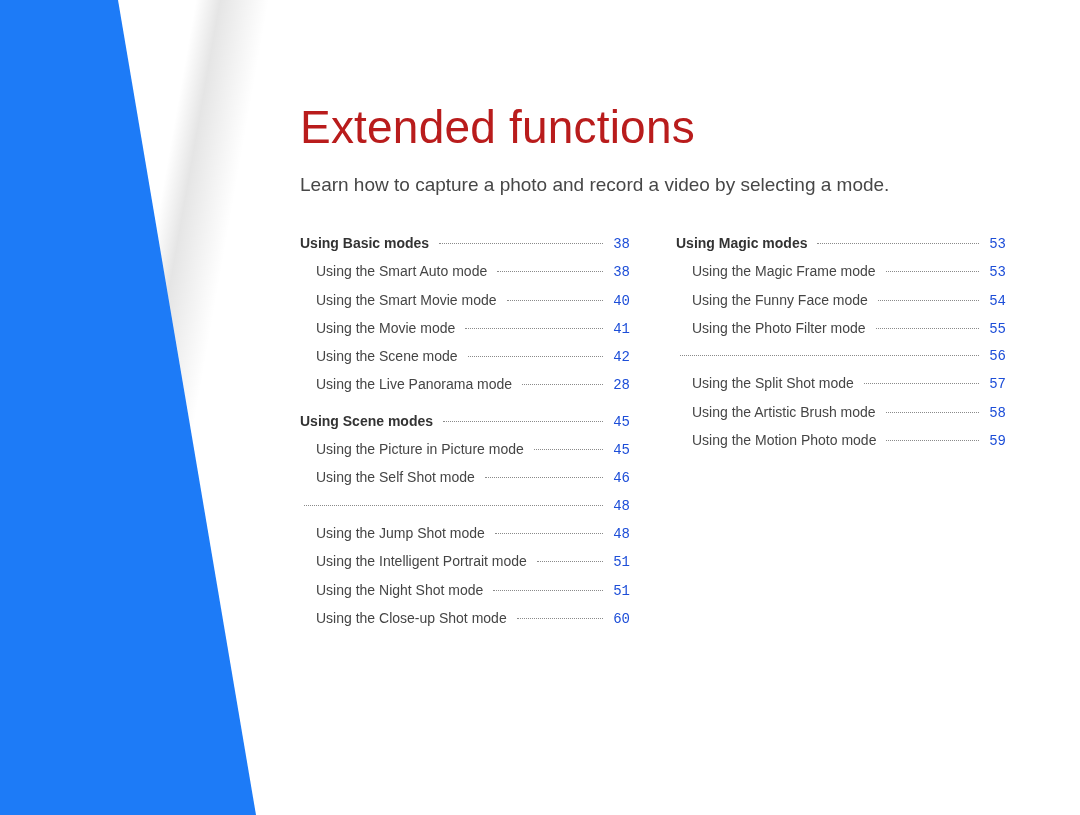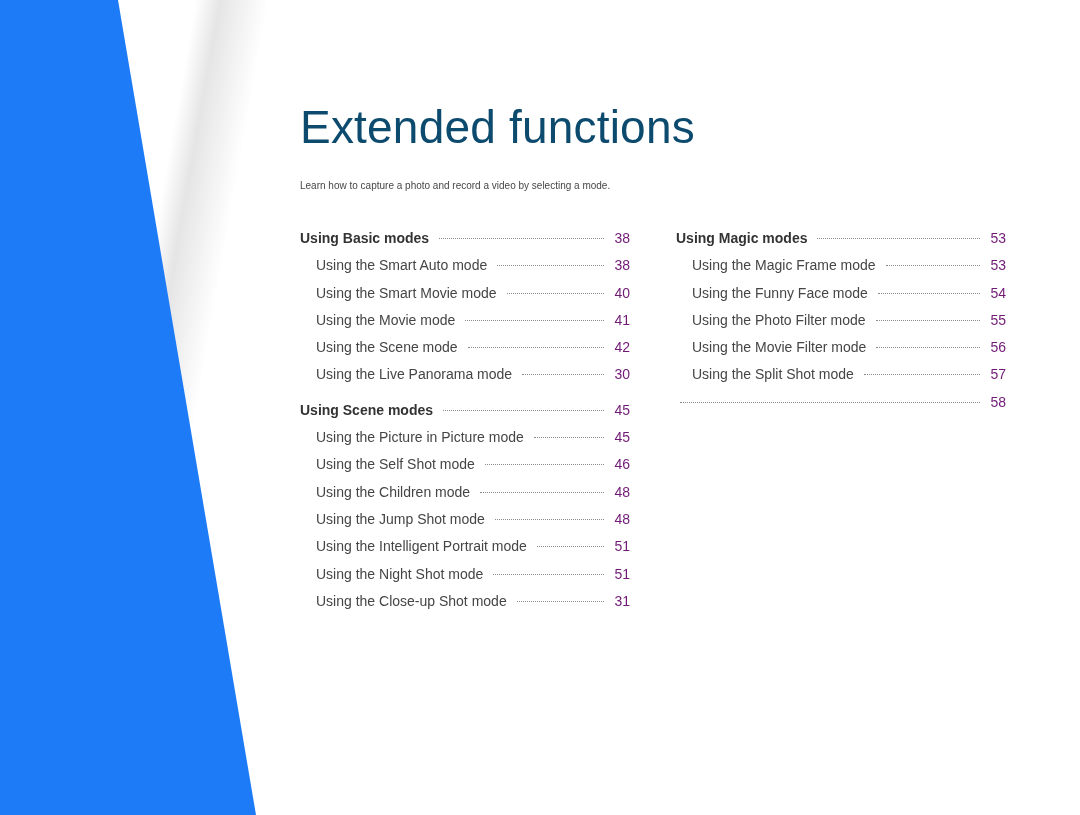--- a/index.html
+++ b/index.html
@@ -33,26 +33,26 @@
     .content {
       position: absolute;
       left: 300px;
       top: 100px;
       width: 720px;
       color: #3b3b3b;
     }
     h1.title {
       font-size: 46px;
       font-weight: 400;
-      color: #0c4a6e;
+      color: #b91c1c;
       letter-spacing: 0.2px;
-      margin-bottom: 26px;
+      margin-bottom: 20px;
     }
     .subtitle {
-      font-size: 10px;
+      font-size: 19px;
       color: #474747;
       margin-bottom: 34px;
     }
     .columns {
       display: flex;
       gap: 46px;
     }
     .col { width: 330px; }
     .section { margin-bottom: 8px; }
     .row {
@@ -66,21 +66,21 @@
     .row.header .label { font-weight: 600; color: #333; }
     .row .label { flex: 0 0 auto; padding-right: 6px; }
     .row.child .label { padding-left: 16px; }
     .row .dots {
       flex: 1 1 auto;
       border-bottom: 1.4px dotted #8a8a8a;
       transform: translateY(-4px);
       margin: 0 4px;
       min-width: 8px;
     }
-    .row .pg { flex: 0 0 auto; padding-left: 6px; color: #701a75; }
+    .row .pg { flex: 0 0 auto; padding-left: 6px; color: #1d4ed8; font-family: Liberation Mono, monospace; }
   </style>
 </head>
 <body>
 
 <div class="backdrop"></div>
 <div class="page">
   <div class="fold"></div>
   <div class="content">
     <h1 class="title">Extended functions</h1>
     <div class="subtitle">Learn how to capture a photo and record a video by selecting a mode.</div>
@@ -108,41 +108,40 @@
               <span class="pg">41</span>
             </div>
             <div class="row child">
               <span class="label">Using the Scene mode</span>
               <span class="dots"></span>
               <span class="pg">42</span>
             </div>
             <div class="row child">
               <span class="label">Using the Live Panorama mode</span>
               <span class="dots"></span>
-              <span class="pg">30</span>
+              <span class="pg">28</span>
             </div>
           </div>
           <div class="section">
             <div class="row header">
               <span class="label">Using Scene modes</span>
               <span class="dots"></span>
               <span class="pg">45</span>
             </div>
             <div class="row child">
               <span class="label">Using the Picture in Picture mode</span>
               <span class="dots"></span>
               <span class="pg">45</span>
             </div>
             <div class="row child">
               <span class="label">Using the Self Shot mode</span>
               <span class="dots"></span>
               <span class="pg">46</span>
             </div>
             <div class="row child">
-              <span class="label">Using the Children mode</span>
               <span class="dots"></span>
               <span class="pg">48</span>
             </div>
             <div class="row child">
               <span class="label">Using the Jump Shot mode</span>
               <span class="dots"></span>
               <span class="pg">48</span>
             </div>
             <div class="row child">
               <span class="label">Using the Intelligent Portrait mode</span>
@@ -150,21 +149,21 @@
               <span class="pg">51</span>
             </div>
             <div class="row child">
               <span class="label">Using the Night Shot mode</span>
               <span class="dots"></span>
               <span class="pg">51</span>
             </div>
             <div class="row child">
               <span class="label">Using the Close-up Shot mode</span>
               <span class="dots"></span>
-              <span class="pg">31</span>
+              <span class="pg">60</span>
             </div>
           </div>
         </div>
         <div class="col">
           <div class="section">
             <div class="row header">
               <span class="label">Using Magic modes</span>
               <span class="dots"></span>
               <span class="pg">53</span>
             </div>
@@ -177,30 +176,35 @@
               <span class="label">Using the Funny Face mode</span>
               <span class="dots"></span>
               <span class="pg">54</span>
             </div>
             <div class="row child">
               <span class="label">Using the Photo Filter mode</span>
               <span class="dots"></span>
               <span class="pg">55</span>
             </div>
             <div class="row child">
-              <span class="label">Using the Movie Filter mode</span>
               <span class="dots"></span>
               <span class="pg">56</span>
             </div>
             <div class="row child">
               <span class="label">Using the Split Shot mode</span>
               <span class="dots"></span>
               <span class="pg">57</span>
             </div>
             <div class="row child">
+              <span class="label">Using the Artistic Brush mode</span>
               <span class="dots"></span>
               <span class="pg">58</span>
+            </div>
+            <div class="row child">
+              <span class="label">Using the Motion Photo mode</span>
+              <span class="dots"></span>
+              <span class="pg">59</span>
             </div>
           </div>
         </div>
       </div>
   </div>
 </div>
 
 </body></html>

